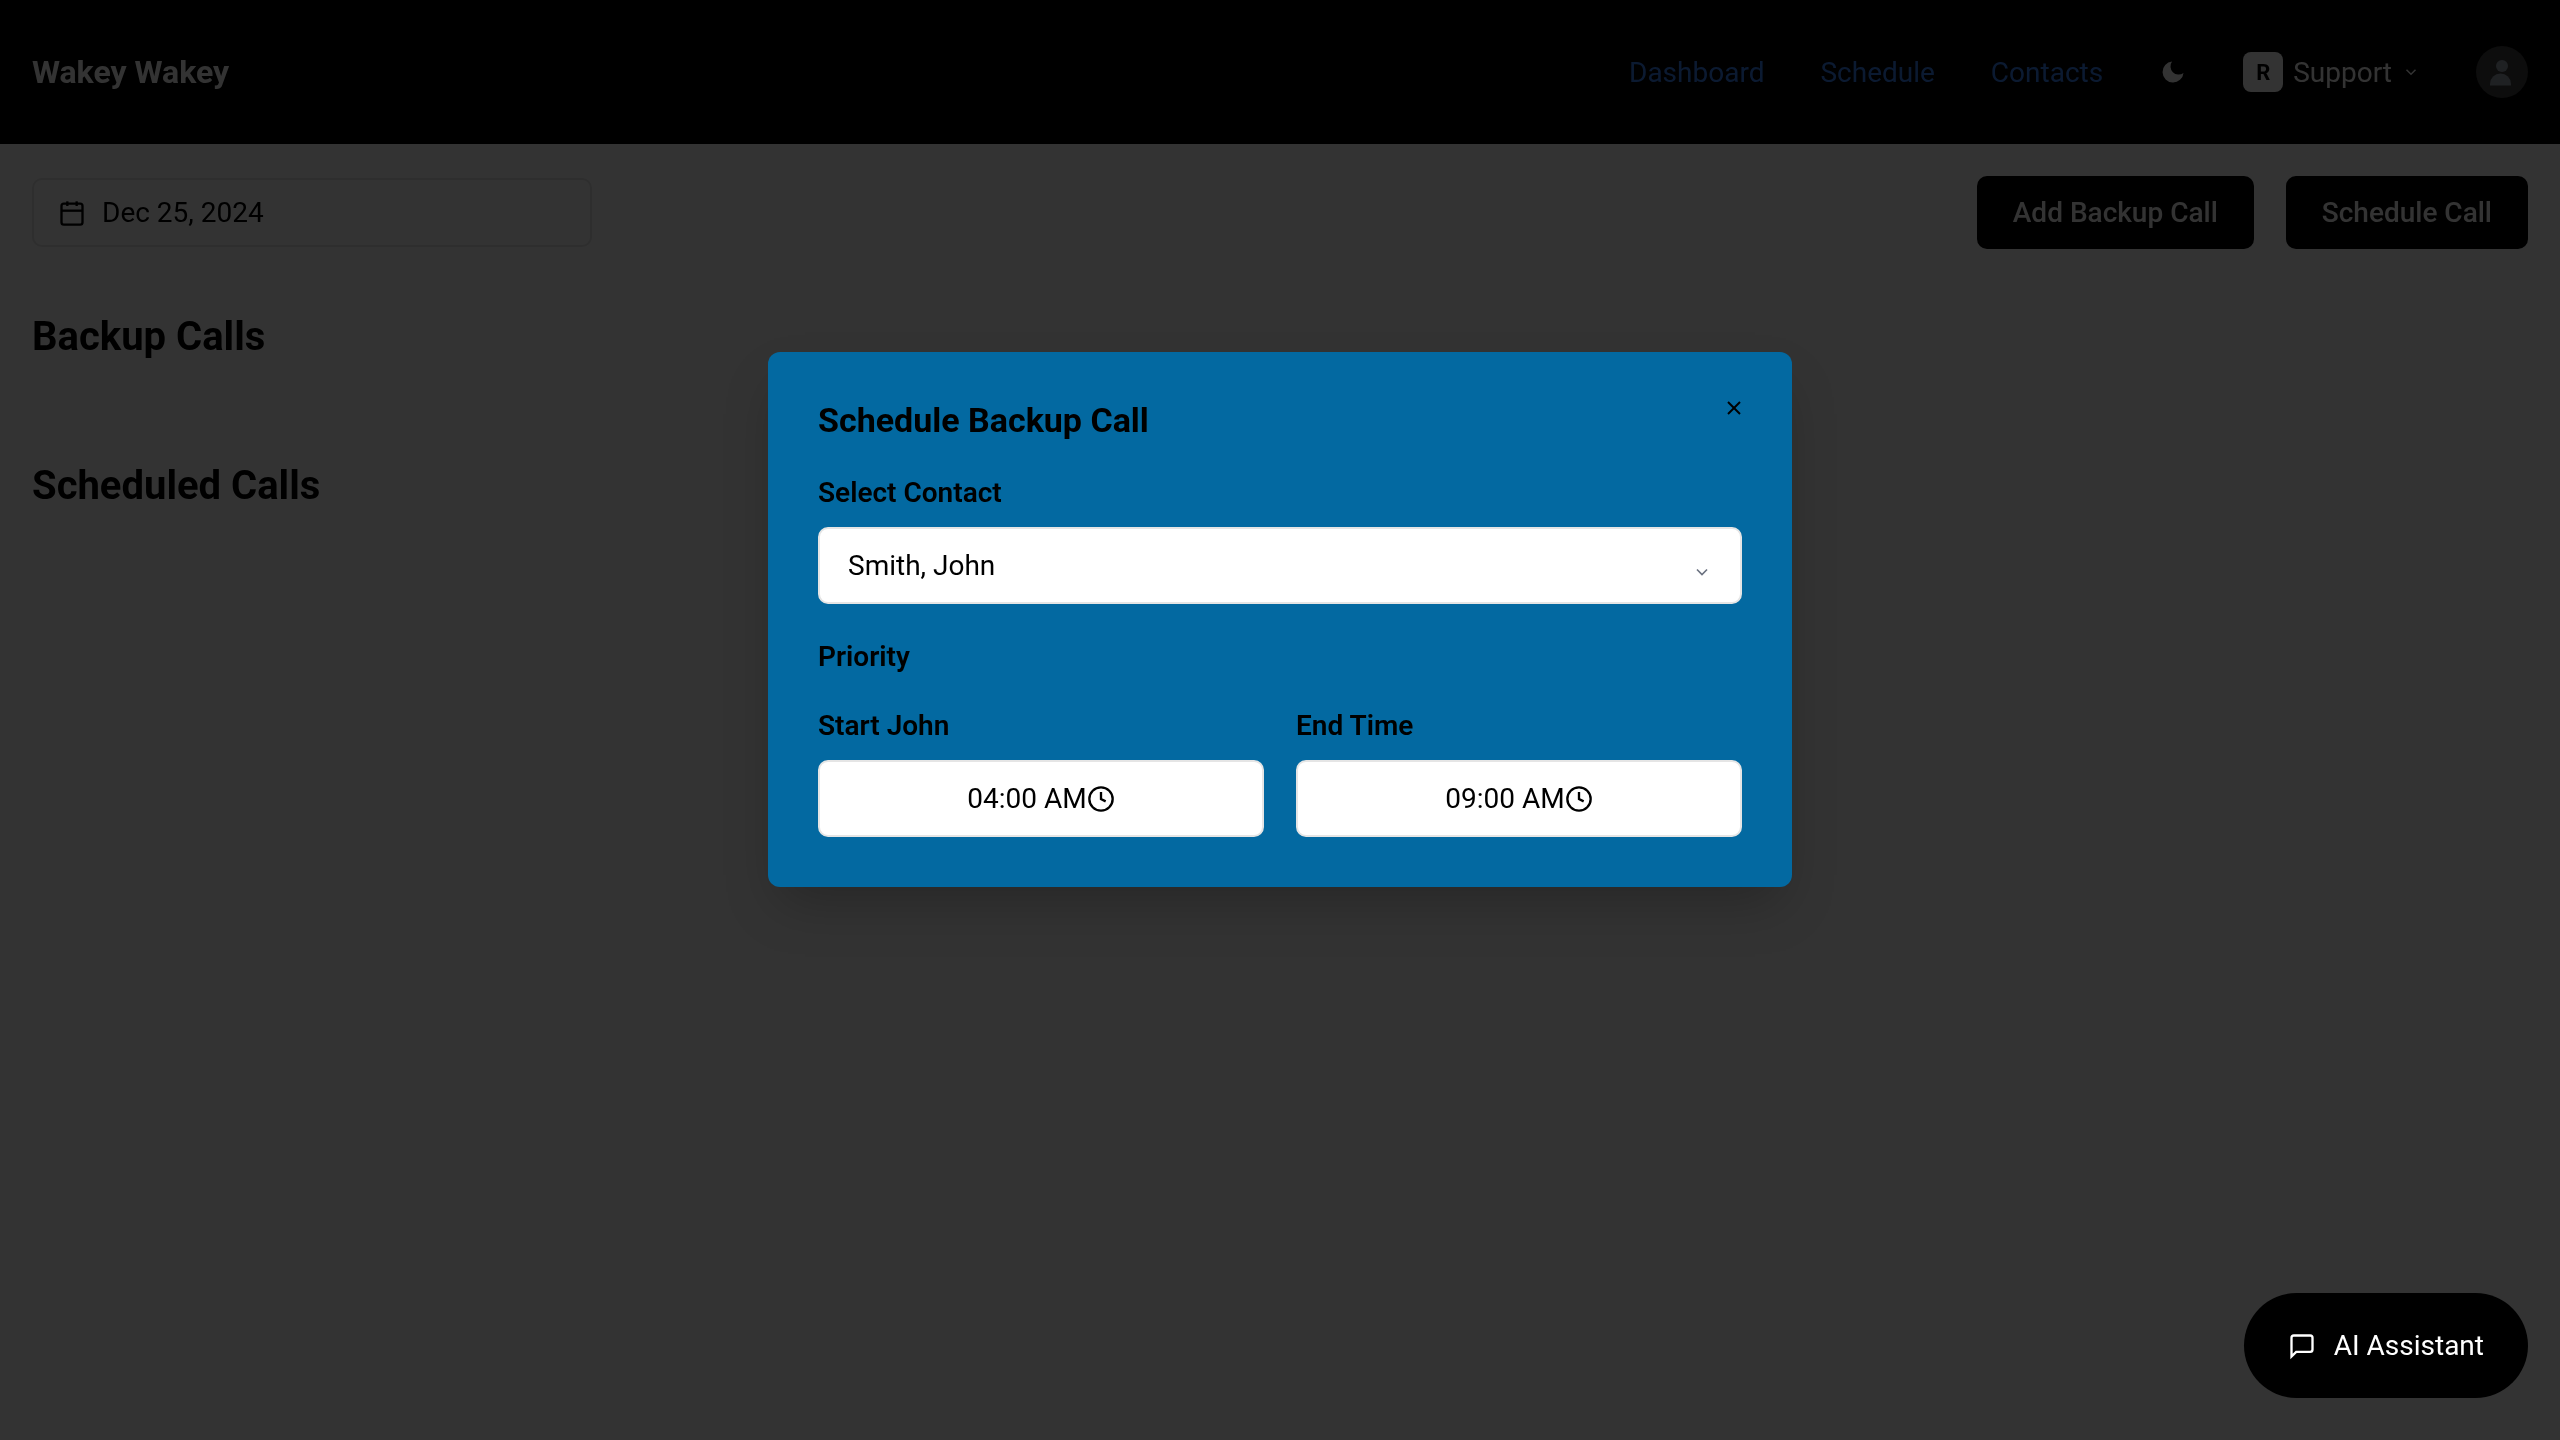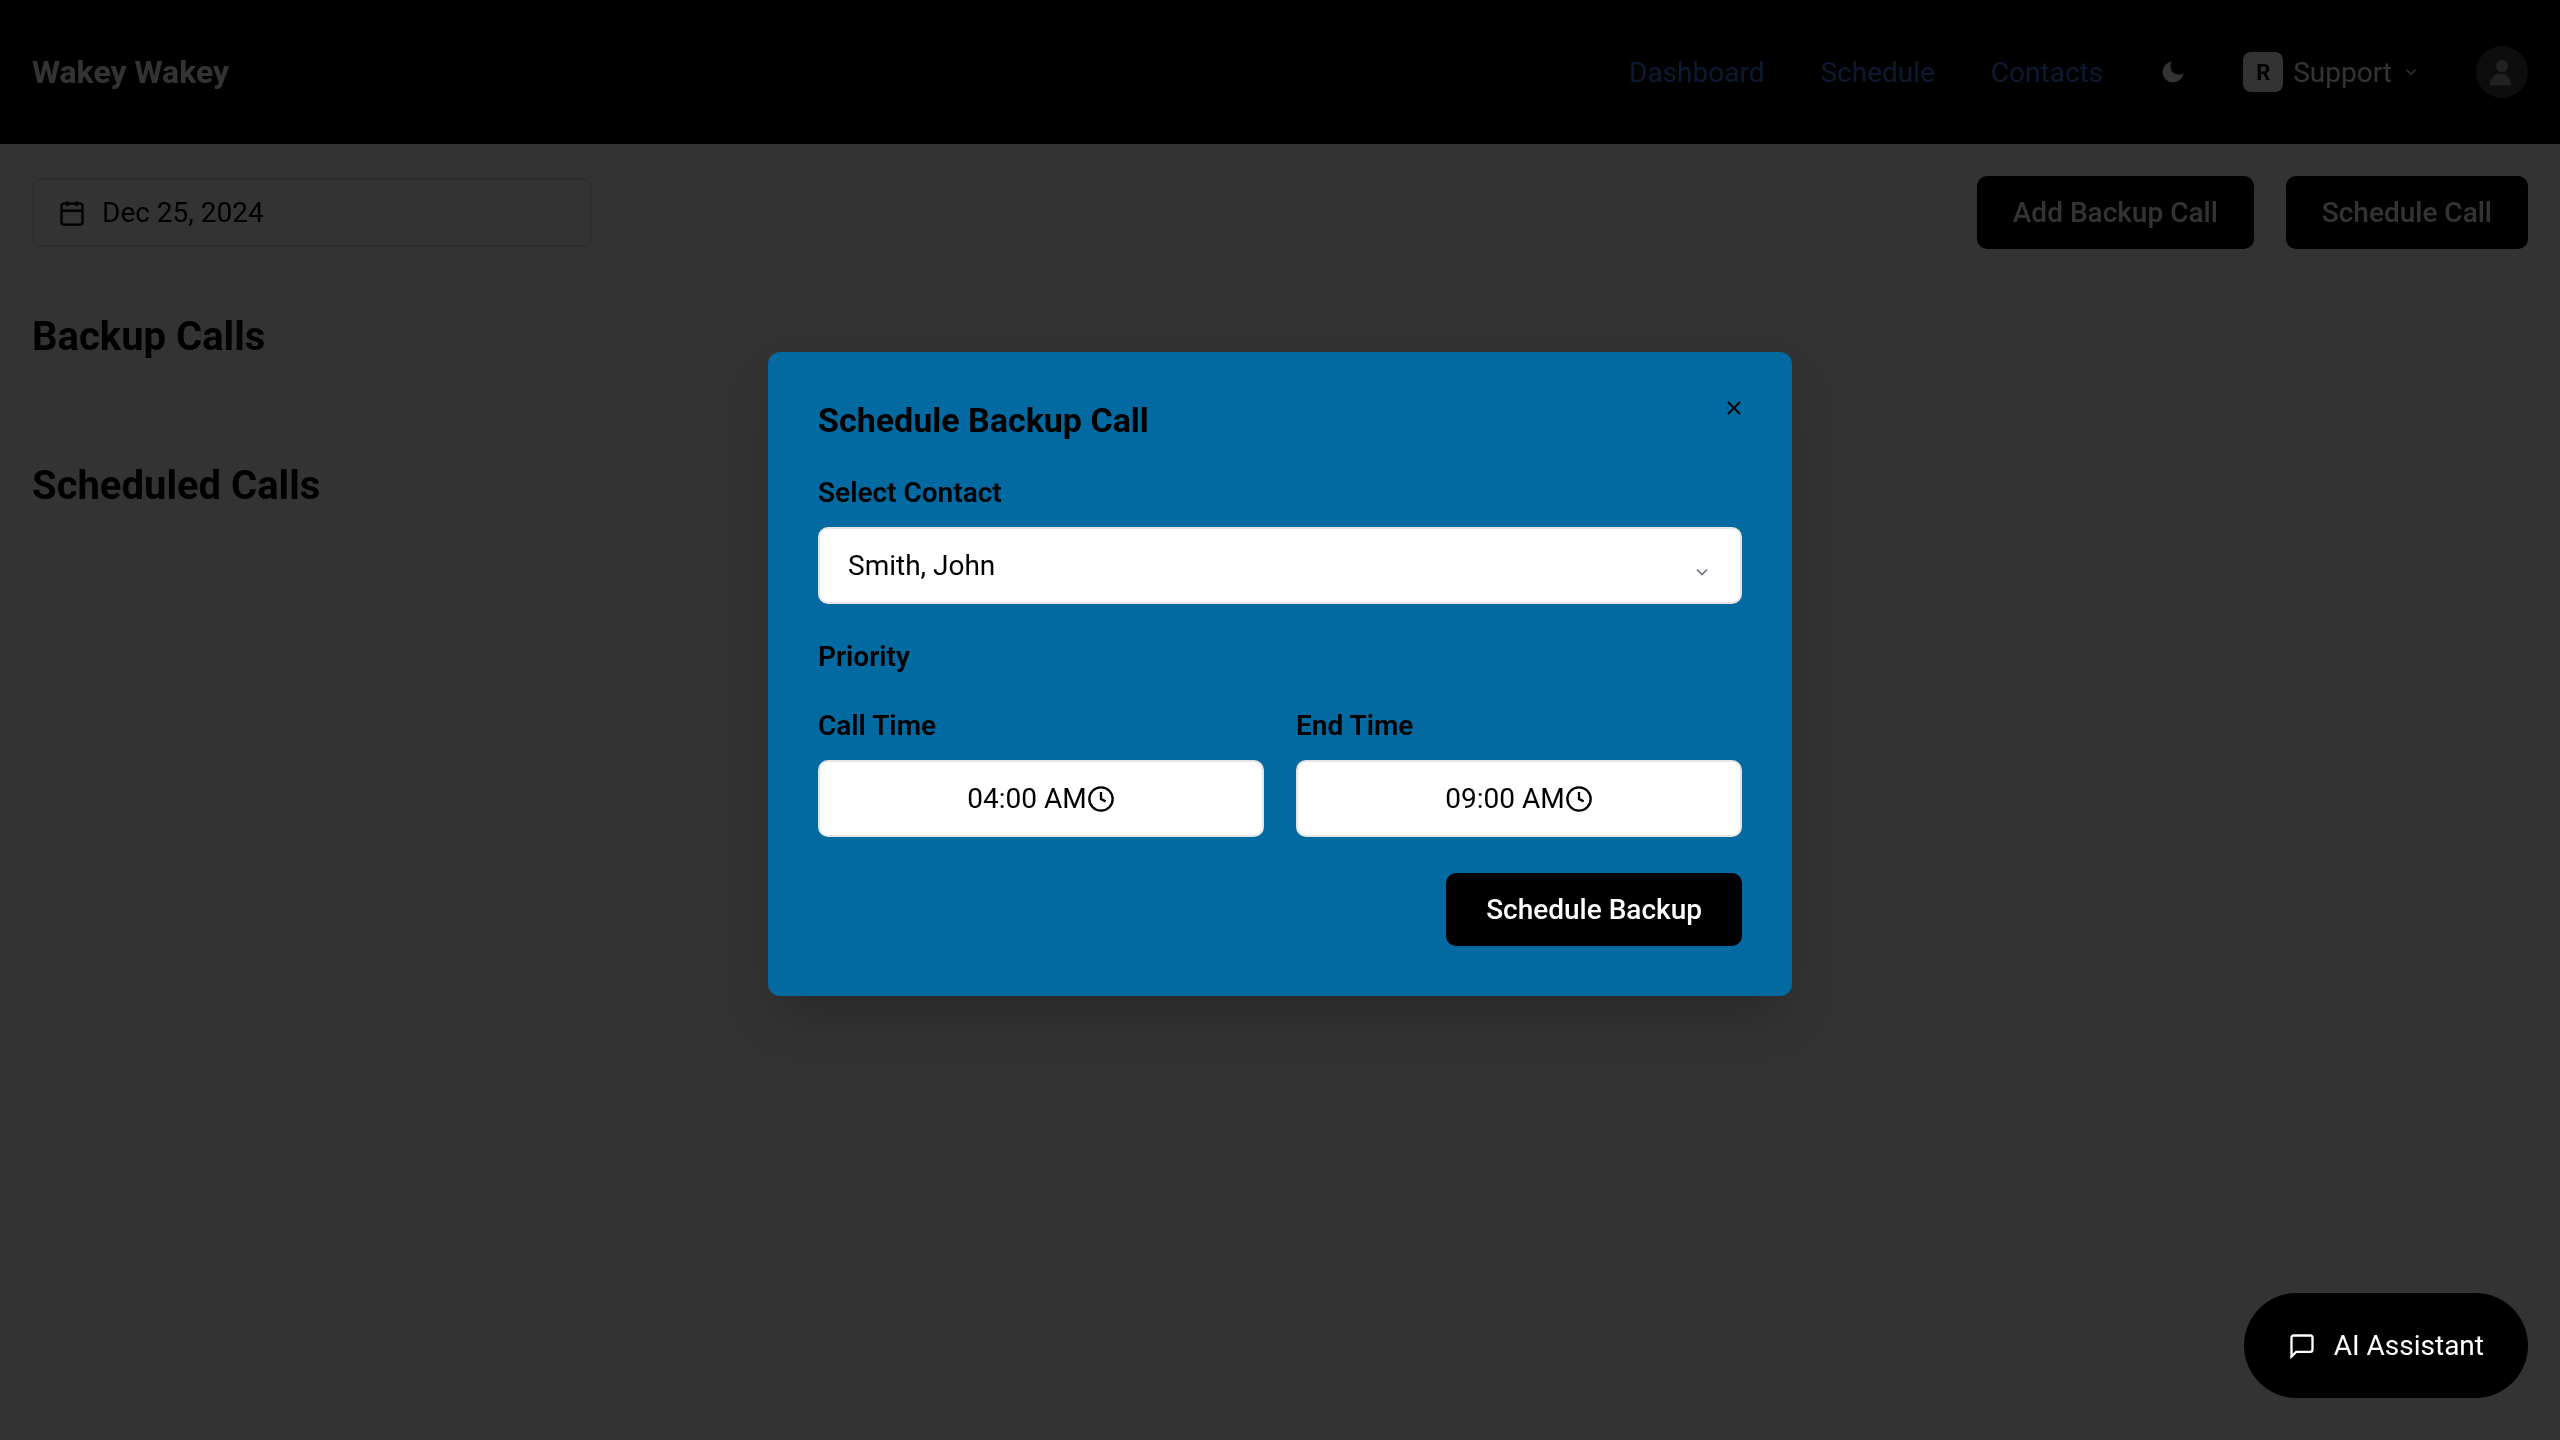--- a/index.html
+++ b/index.html
@@ -382,21 +382,21 @@
         </span>
       </div>
     </div>
 
     <div class="form-group">
       <label class="form-label">Priority</label>
     </div>
 
     <div class="time-row">
       <div class="time-group">
-        <label class="form-label">Call Time</label>
+        <label class="form-label">Start John</label>
         <div class="time-input">
           <span>04:00 AM</span>
           <span class="clock-icon">
             <svg viewBox="0 0 24 24" fill="none" stroke="#000000" stroke-width="2">
                 <circle cx="12" cy="12" r="10"></circle>
                 <polyline points="12 6 12 12 16 14"></polyline>
               </svg>
           </span>
         </div>
       </div>
@@ -407,23 +407,20 @@
           <span class="clock-icon">
             <svg viewBox="0 0 24 24" fill="none" stroke="#000000" stroke-width="2">
                 <circle cx="12" cy="12" r="10"></circle>
                 <polyline points="12 6 12 12 16 14"></polyline>
               </svg>
           </span>
         </div>
       </div>
     </div>
 
-    <div class="modal-footer">
-      <button class="btn-submit">Schedule Backup</button>
-    </div>
   </div>
 </div>
 
 <div class="ai-assistant">
   <span class="chat-icon">
     <svg viewBox="0 0 24 24" fill="none" stroke="#ffffff" stroke-width="2">
         <path d="M21 15a2 2 0 0 1-2 2H7l-4 4V5a2 2 0 0 1 2-2h14a2 2 0 0 1 2 2z"></path>
       </svg>
   </span>
   <span>AI Assistant</span>

